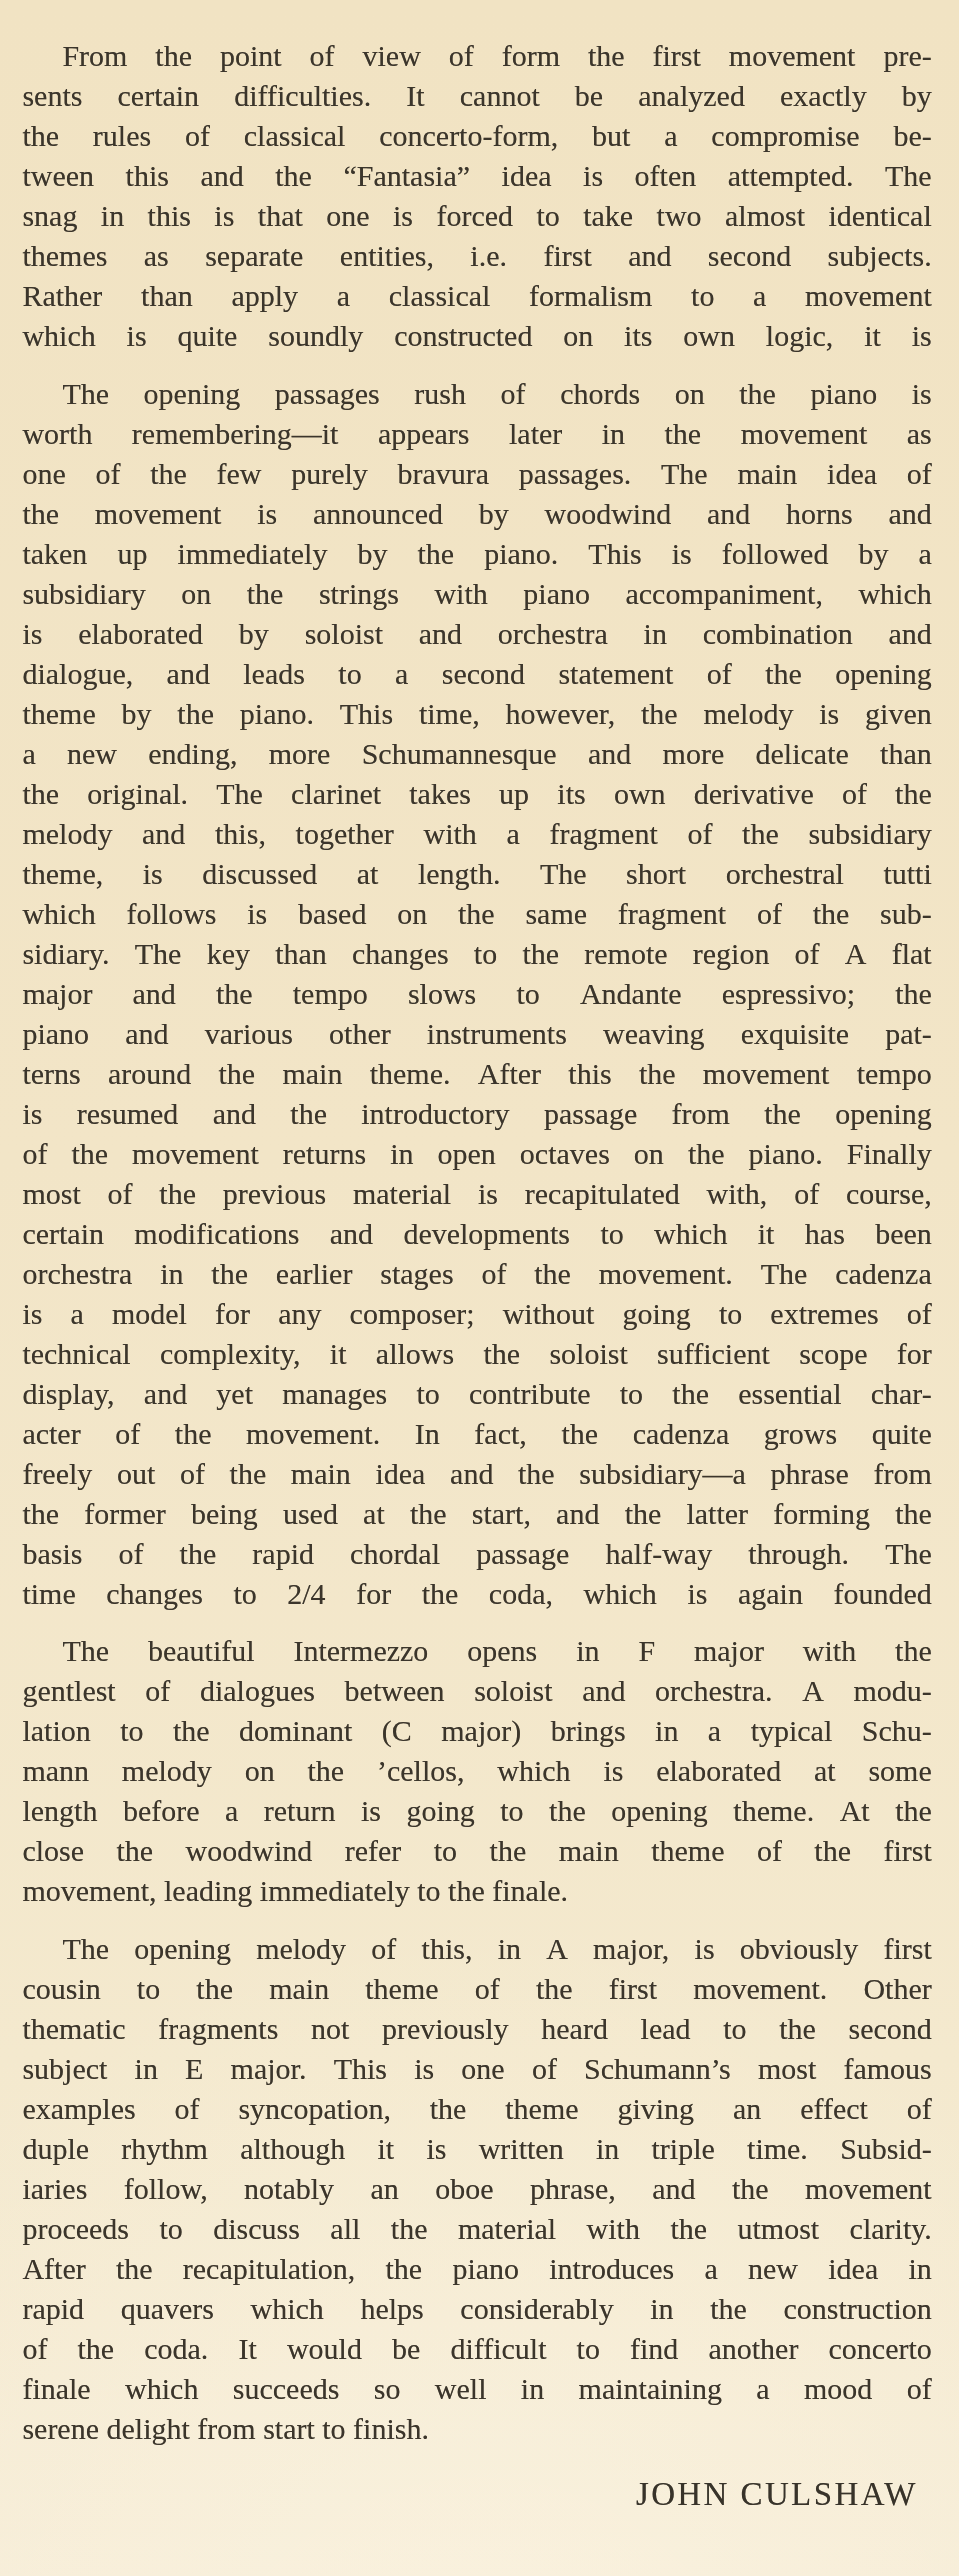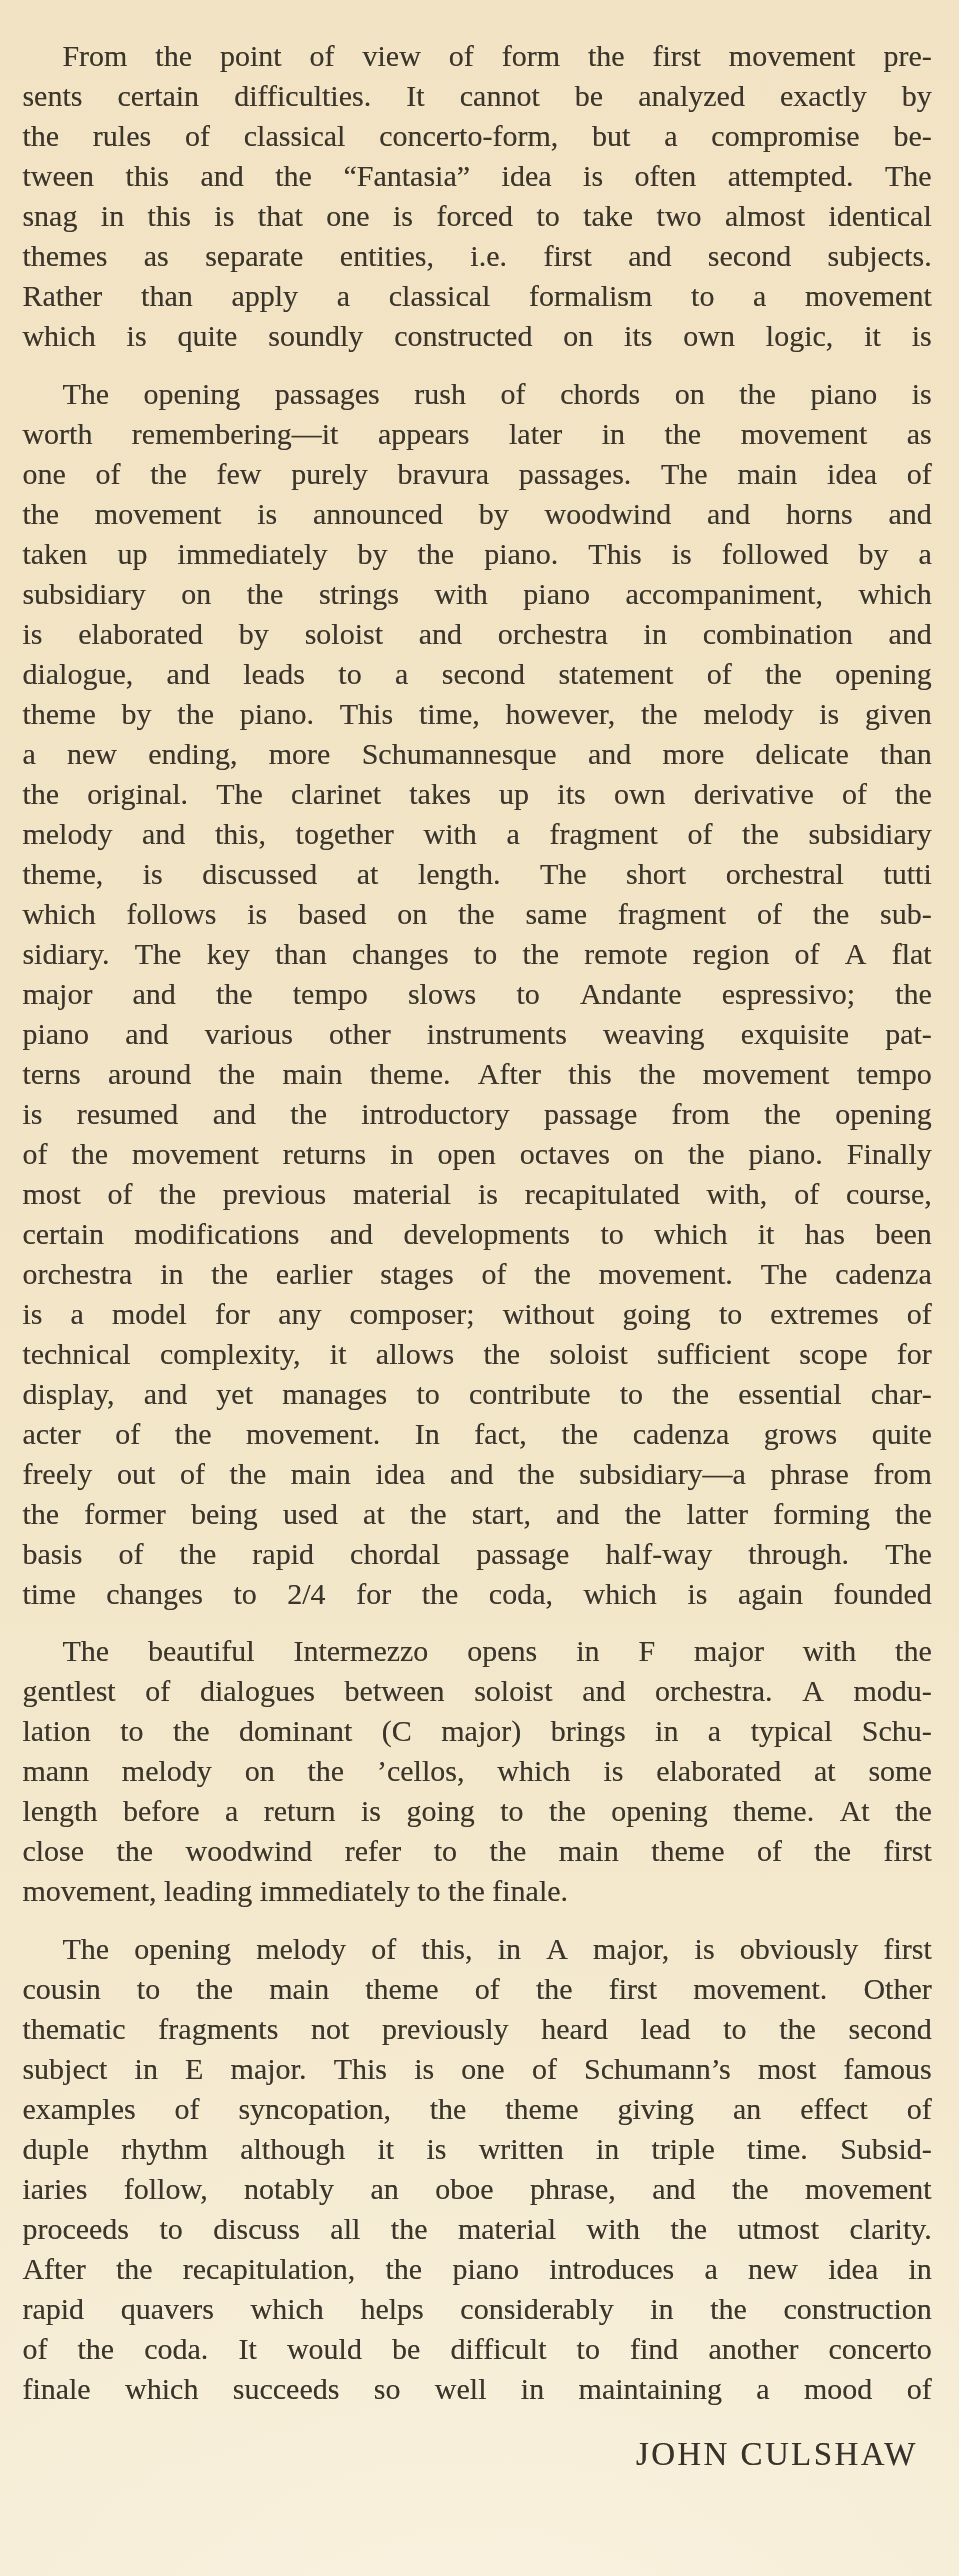--- a/index.html
+++ b/index.html
@@ -744,17 +744,18 @@
           <span class="w">which</span>
           <span class="w">succeeds</span>
           <span class="w">so</span>
           <span class="w">well</span>
           <span class="w">in</span>
           <span class="w">maintaining</span>
           <span class="w">a</span>
           <span class="w">mood</span>
           <span class="w">of</span>
         </div>
+        <div class="line last">serene delight from start to finish.</div>
       </div>
     </div>
   <div class="signature">JOHN CULSHAW</div>
 </article>
 
 
 </body></html>

